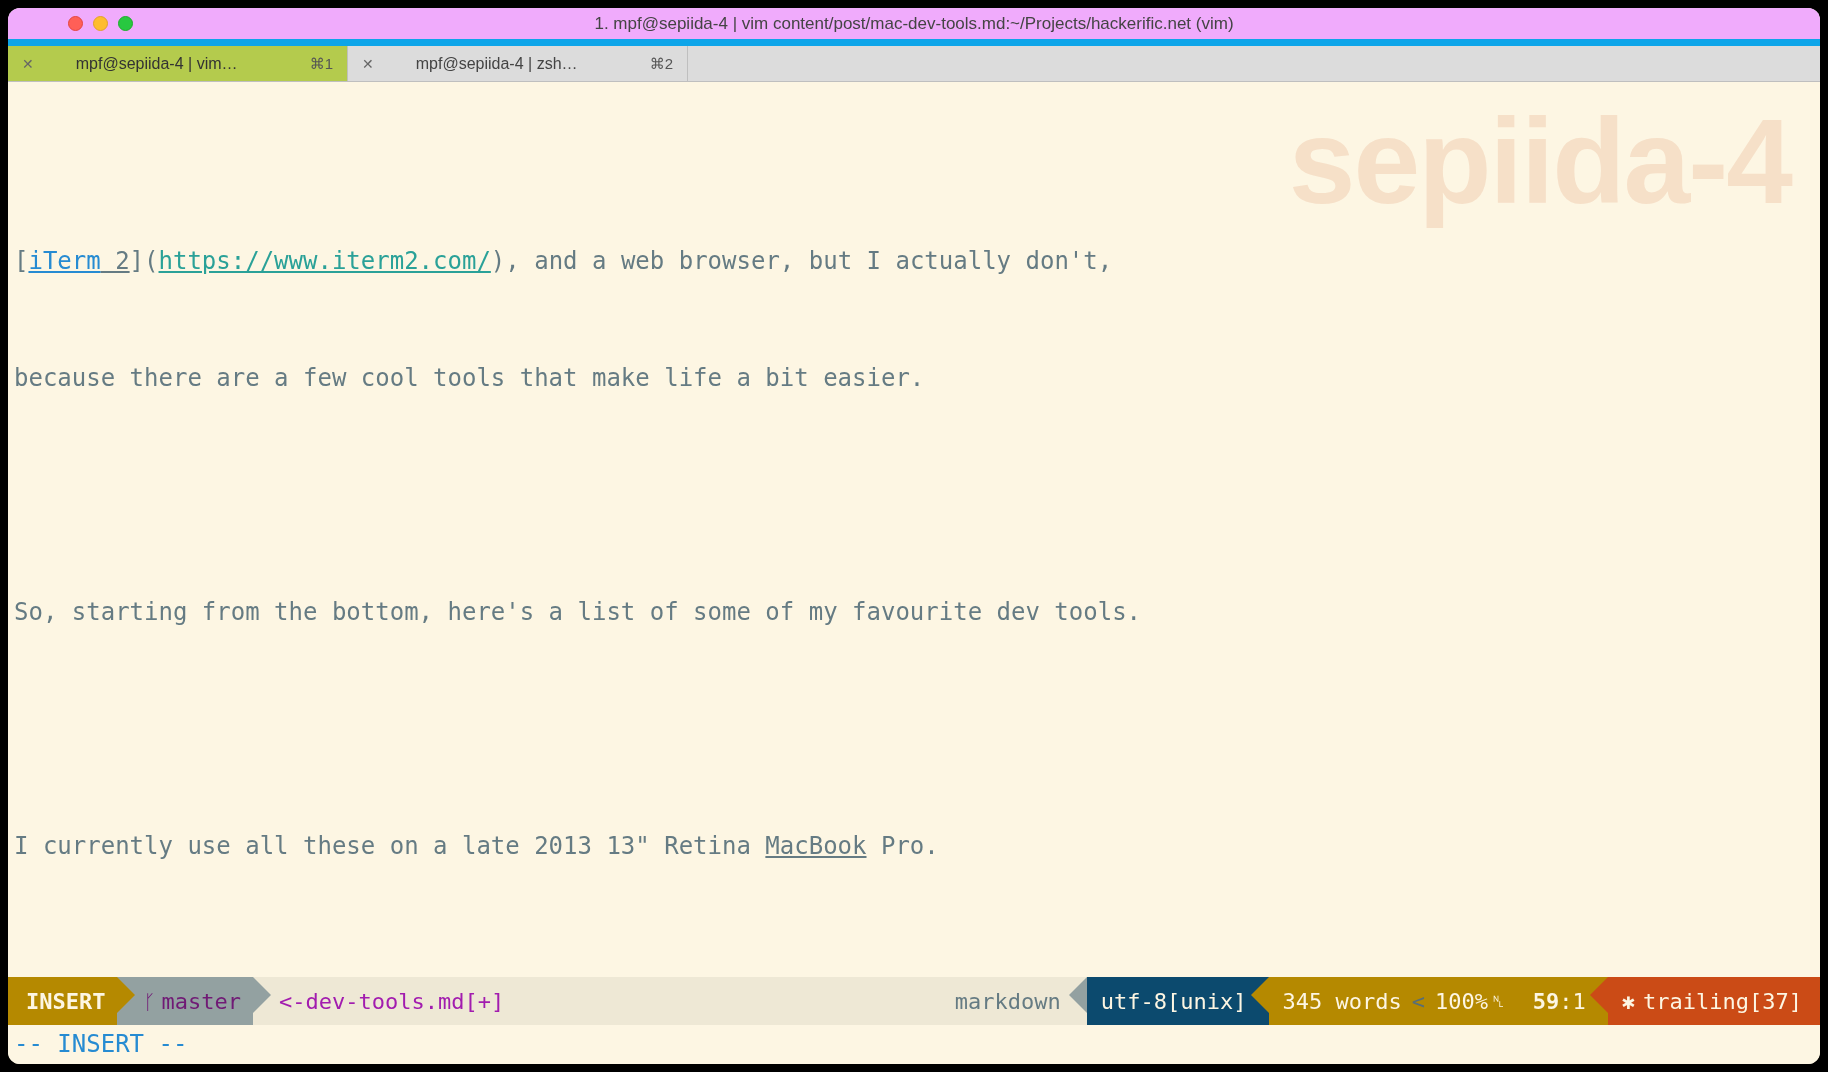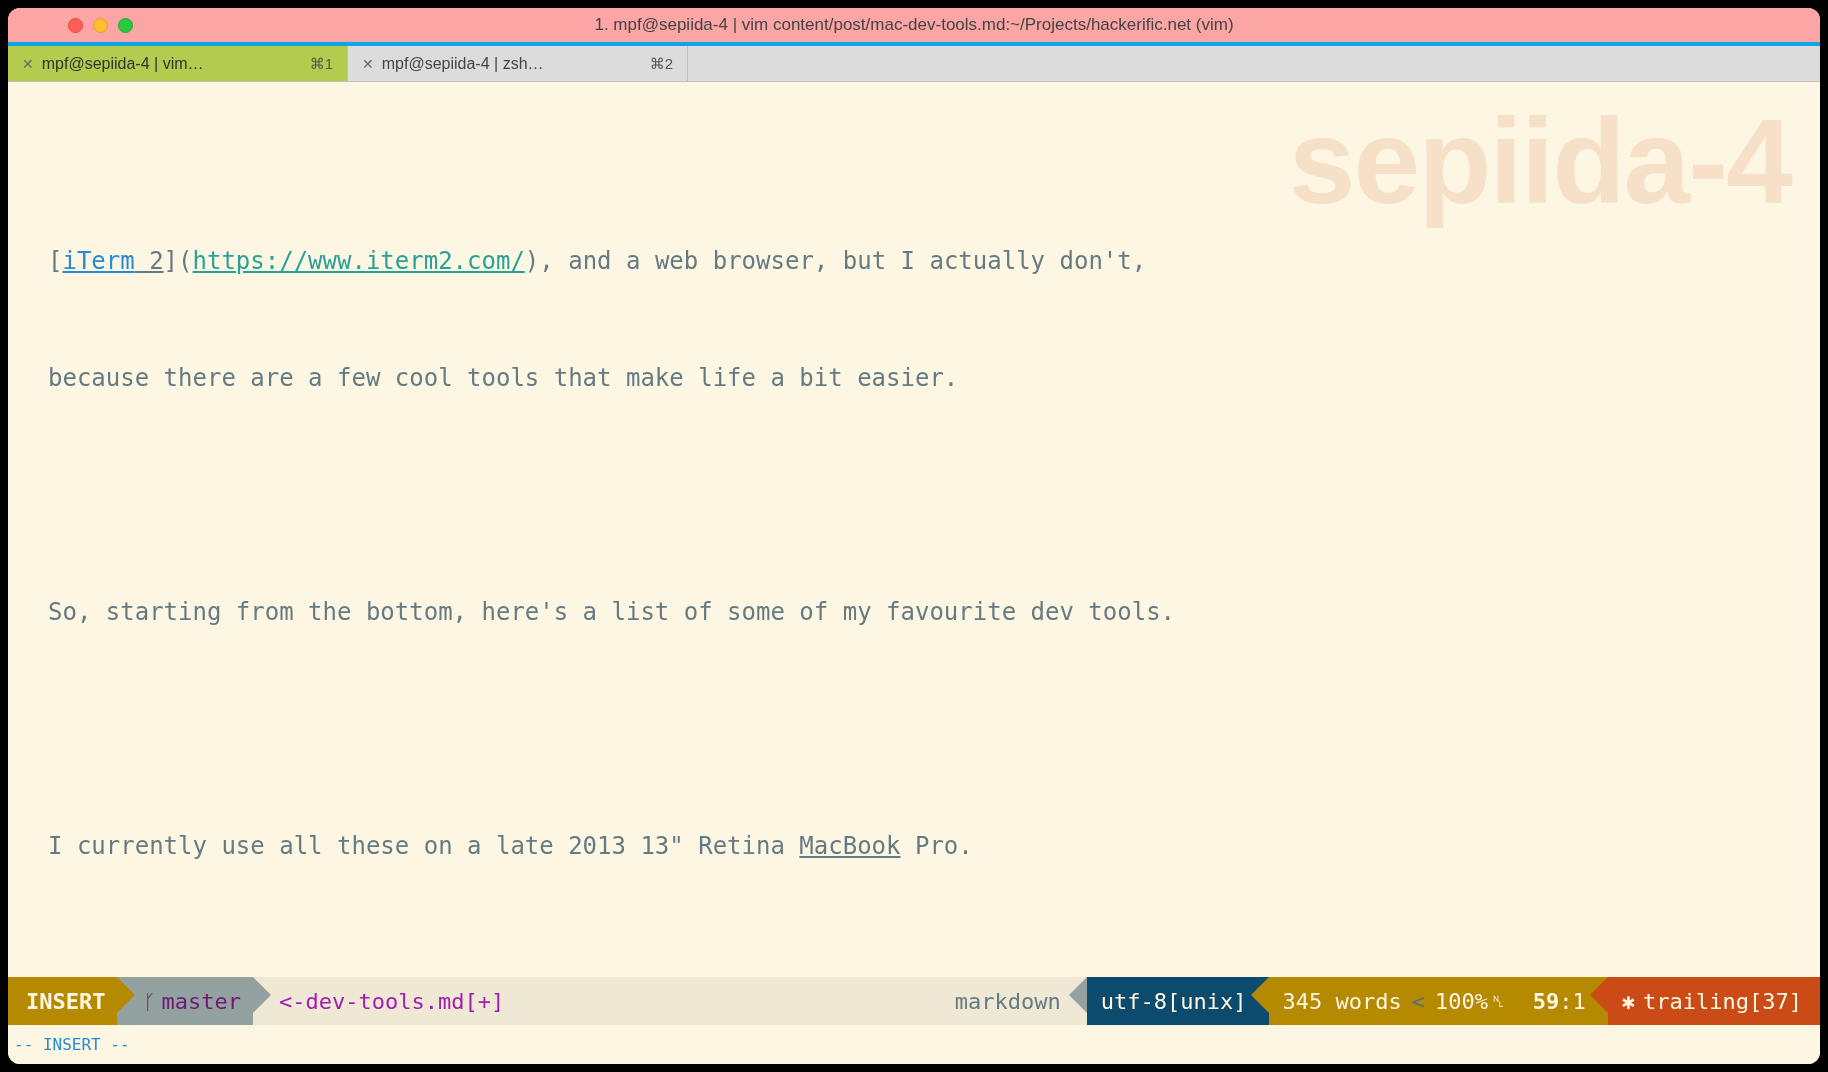--- a/index.html
+++ b/index.html
@@ -16,22 +16,22 @@
     margin: 8px;
     border-radius: 12px;
     overflow: hidden;
     background: #fdf6e3;
     box-shadow: 0 0 0 1px rgba(0,0,0,0.2);
     display: flex;
     flex-direction: column;
   }
   .titlebar {
     height: 38px;
-    background: #fca5a5;
-    border-bottom: 4px solid #0ea5e9;
+    background: #f0abfc;
+    border-bottom: 7px solid #0ea5e9;
     display: flex;
     align-items: center;
     position: relative;
     padding-left: 44px;
   }
   .traffic-lights {
     display: flex;
     gap: 10px;
     padding-left: 16px;
   }
@@ -62,21 +62,21 @@
     padding: 0 14px;
     font-family: -apple-system, "Helvetica Neue", sans-serif;
     font-size: 16px;
     color: #444;
     border-right: 1px solid #bfbfbf;
     min-width: 340px;
   }
   .tab.active { background: #b4cb4d; color: #333; }
   .tab .x { font-size: 14px; color: #666; }
   .tab .shortcut { margin-left: auto; font-size: 15px; color: #555; }
-  .tab .name { white-space: nowrap; overflow: hidden; text-overflow: ellipsis; }
+  .tab .name { white-space: nowrap; overflow: hidden; text-overflow: ellipsis; margin-left: 34px; }
   .editor {
     flex: 1;
     background: #fdf6e3;
     color: #657b83;
     font-size: 24px;
     line-height: 39px;
     padding: 4px 6px 0 6px;
     position: relative;
     white-space: pre;
     overflow: hidden;
@@ -85,21 +85,21 @@
     position: absolute;
     top: 60px;
     right: 29px;
     font-size: 120px;
     font-weight: 600;
     color: rgba(203,75,22,0.13);
     font-family: -apple-system, "Helvetica Neue", sans-serif;
     pointer-events: none;
     letter-spacing: -2px;
   }
-  .line { display: block; min-height: 39px; margin-left: 34px; }
+  .line { display: block; min-height: 39px; }
   .bracket { color: #657b83; }
   .linktext { color: #268bd2; text-decoration: underline; }
   .linktext.fixed { color: #657b83; text-decoration: underline; text-decoration-color: #657b83; }
   .urlstr { color: #2aa198; text-decoration: underline; }
   .spell { text-decoration: underline; text-decoration-color: #657b83; }
   .statusline {
     height: 48px;
     display: flex;
     align-items: stretch;
     font-size: 22px;
@@ -139,21 +139,21 @@
   .seg-ft     { --bg:#eee8d5; background:#eee8d5; color:#657b83; padding-right:26px; }
   .seg-enc    { --bg:#93a1a1; background:#0c4a6e; color:#fdf6e3; padding-left:14px; padding-right:22px; }
   .seg-words  { --bg:#b58900; background:#b58900; color:#fdf6e3; padding-left:14px; }
   .seg-pos    { --bg:#b58900; background:#b58900; color:#fdf6e3; padding-right:22px; }
   .seg-pos .cur { font-weight:bold; }
   .seg-trail  { --bg:#cb4b16; background:#cb4b16; color:#fdf6e3; padding-left:14px; padding-right:18px; }
   .cmdline {
     height: 39px;
     background: #fdf6e3;
     color: #268bd2;
-    font-size: 16px;
+    font-size: 24px;
     line-height: 39px;
     padding-left: 6px;
     font-family: "Menlo","Monaco",monospace;
   }
   .branch-icon::before { content:"ᚴ"; margin-right:6px; font-size:20px; }
   .ln-icon { font-size:16px; margin:0 4px; }
   .ast::before { content:"✱"; margin-right:8px; }
   .chev { color:#586e75; margin:0 10px; }
 </style>
 </head>

